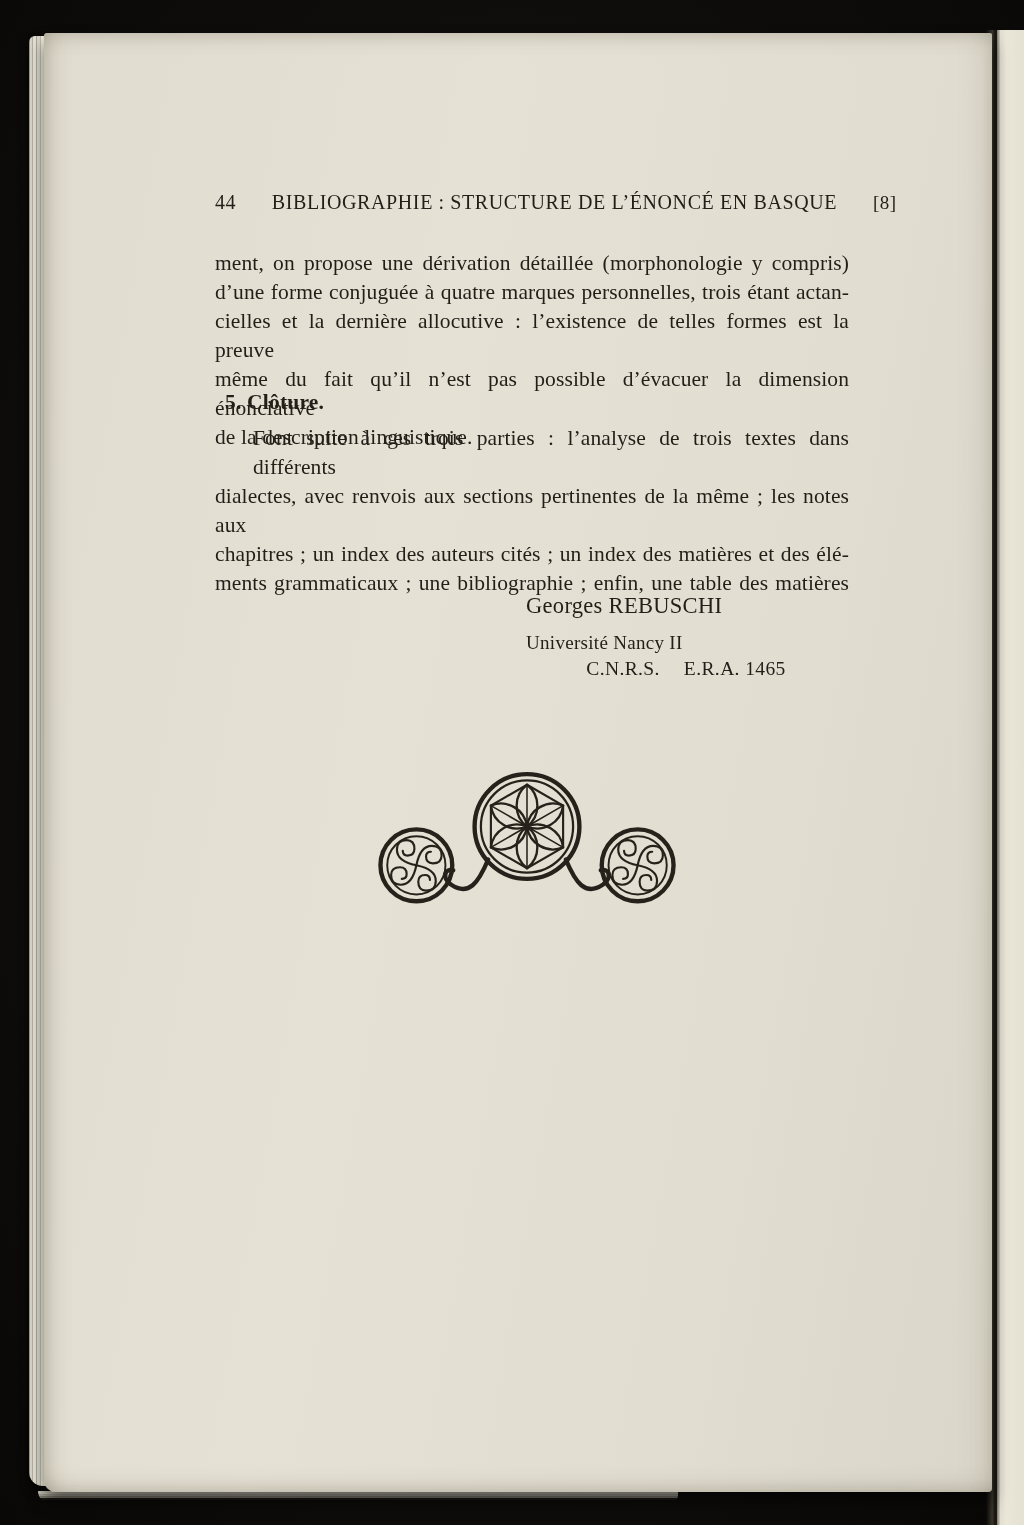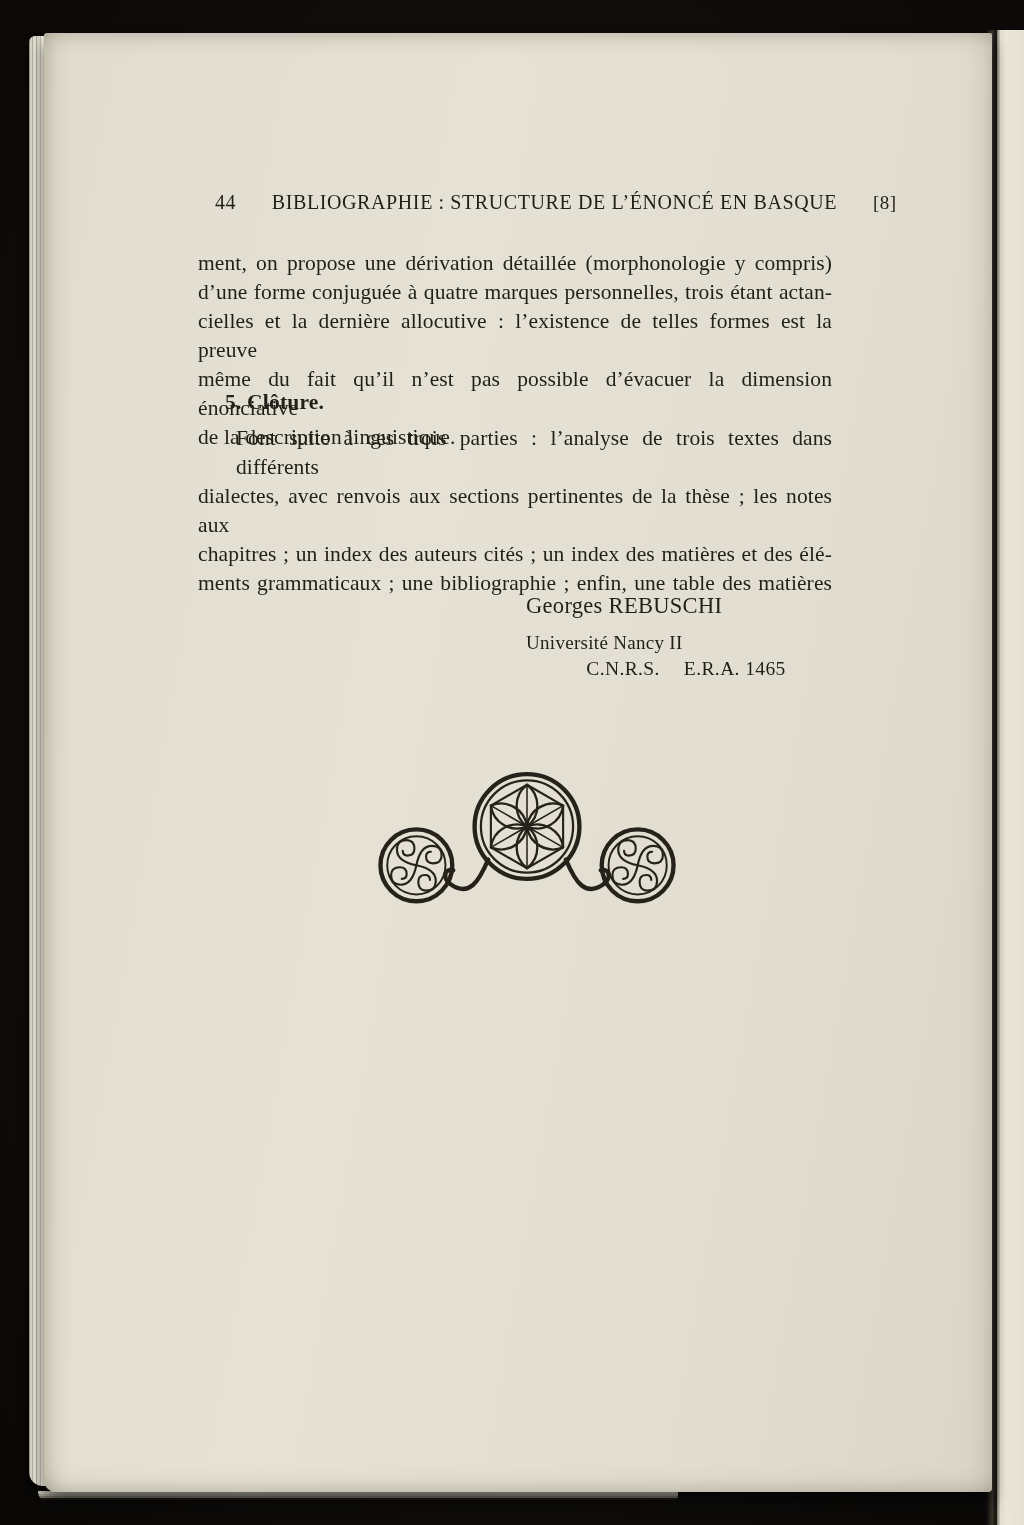--- a/index.html
+++ b/index.html
@@ -46,21 +46,21 @@
     color:#221e18;
   }
   .runhead{
     position:absolute;top:158px;left:171px;width:634px;
     display:flex;justify-content:space-between;align-items:baseline;
     font-size:20px;letter-spacing:0.4px;white-space:nowrap;gap:36px;
   }
   .runhead .pnum{font-size:20px;}
   .runhead .rtitle{letter-spacing:0.6px;}
   .runhead .inum{font-size:19px;}
-  .textcol{position:absolute;left:154px;width:634px;}
+  .textcol{position:absolute;left:171px;width:634px;}
   .para1{top:216px;}
   .para2{top:391px;}
   .jline{
     font-size:21.5px;line-height:29px;
     text-align:justify;text-align-last:justify;
     letter-spacing:0.1px;
   }
   .jline.last{text-align-last:left;}
   .jline.indent{padding-left:38px;}
   .secheading{
@@ -100,21 +100,21 @@
     <div class="jline">d’une forme conjuguée à quatre marques personnelles, trois étant actan-</div>
     <div class="jline">cielles et la dernière allocutive : l’existence de telles formes est la preuve</div>
     <div class="jline">même du fait qu’il n’est pas possible d’évacuer la dimension énonciative</div>
     <div class="jline last">de la description linguistique.</div>
   </div>
 
   <div class="secheading">5. Clôture.</div>
 
   <div class="textcol para2">
     <div class="jline indent">Font suite à ces trois parties : l’analyse de trois textes dans différents</div>
-    <div class="jline">dialectes, avec renvois aux sections pertinentes de la thèse ; les notes aux</div>
+    <div class="jline">dialectes, avec renvois aux sections pertinentes de la même ; les notes aux</div>
     <div class="jline">chapitres ; un index des auteurs cités ; un index des matières et des élé-</div>
     <div class="jline">ments grammaticaux ; une bibliographie ; enfin, une table des matières</div>
   </div>
 
   <div class="signature">
     <div class="name">Georges REBUSCHI</div>
     <div class="affil">Université Nancy II</div>
     <div class="orgline">
       <span>C.N.R.S.</span>
       <span>E.R.A. 1465</span>

